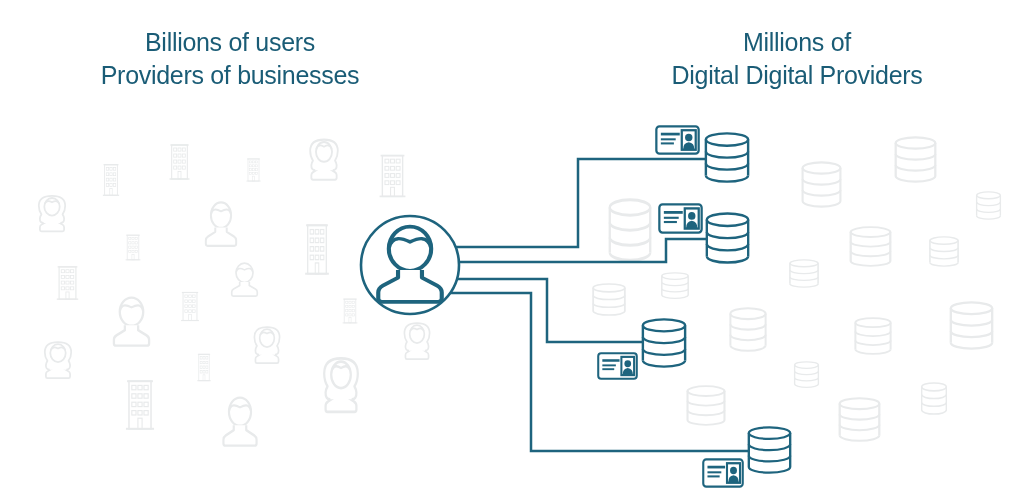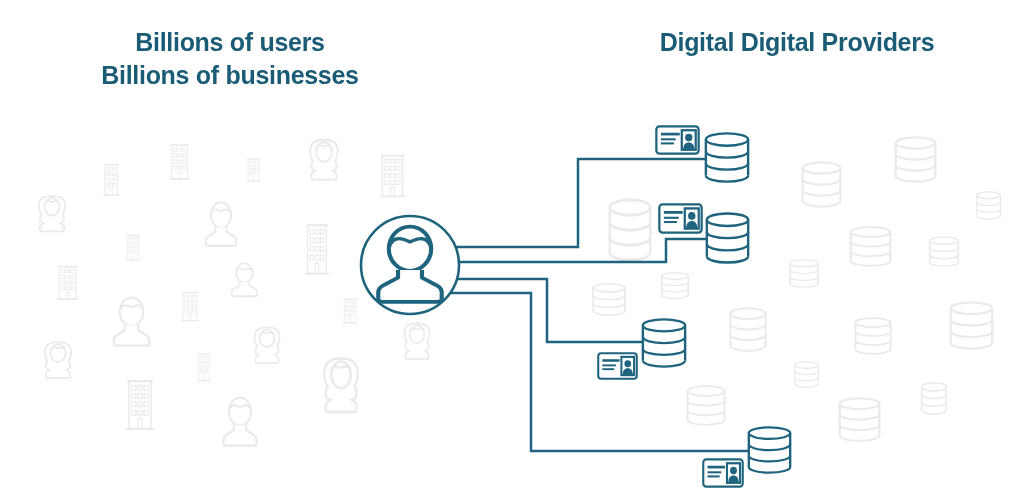--- a/index.html
+++ b/index.html
@@ -9,43 +9,44 @@
     --background:#ffffff;
   }
   html,body{margin:0;padding:0;background:var(--background);}
   .stage{
     position:relative;width:1024px;height:499px;overflow:hidden;
     background:var(--background);
     font-family:"Liberation Sans","DejaVu Sans",sans-serif;
   }
   .heading{
     position:absolute;top:26px;text-align:center;
-    font-weight:bold;font-size:25px;line-height:33px;
+    font-weight:normal;font-size:25px;line-height:33px;
     letter-spacing:-0.3px;color:var(--heading);
   }
   .heading span{display:block;}
   .heading-left{left:90px;width:280px;}
   .heading-right{left:627px;width:340px;}
   #diagram{position:absolute;left:0;top:0;}
   .faded{stroke:var(--faded);color:var(--faded);}
   .accent{stroke:var(--accent);color:var(--accent);}
   .connector{fill:none;stroke:var(--accent);stroke-width:2.5;}
   .center-circle{fill:#fff;stroke-width:2.6;}
 </style>
 </head>
 <body>
 
 <div class="stage">
 
   <div class="heading heading-left">
     <span>Billions of users</span>
-    <span>Billions of businesses</span>
+    <span>Providers of businesses</span>
   </div>
 
   <div class="heading heading-right">
+    <span>Millions of</span>
     <span>Digital Digital Providers</span>
   </div>
 
   <svg id="diagram" width="1024" height="499" viewBox="0 0 1024 499">
     <defs>
       <symbol id="sym-database" viewBox="0 0 100 108" preserveAspectRatio="none">
         <path d="M6,16 A44,13 0 0 1 94,16 L94,92 A44,13 0 0 1 6,92 Z" fill="#fff" stroke="none"></path>
         <ellipse cx="50" cy="16" rx="44" ry="13" fill="none" stroke-width="5"></ellipse>
         <path d="M6,16 L6,92 M94,16 L94,92" fill="none" stroke-width="5"></path>
         <path d="M6,41.3 A44,13 0 0 0 94,41.3" fill="none" stroke-width="5"></path>

